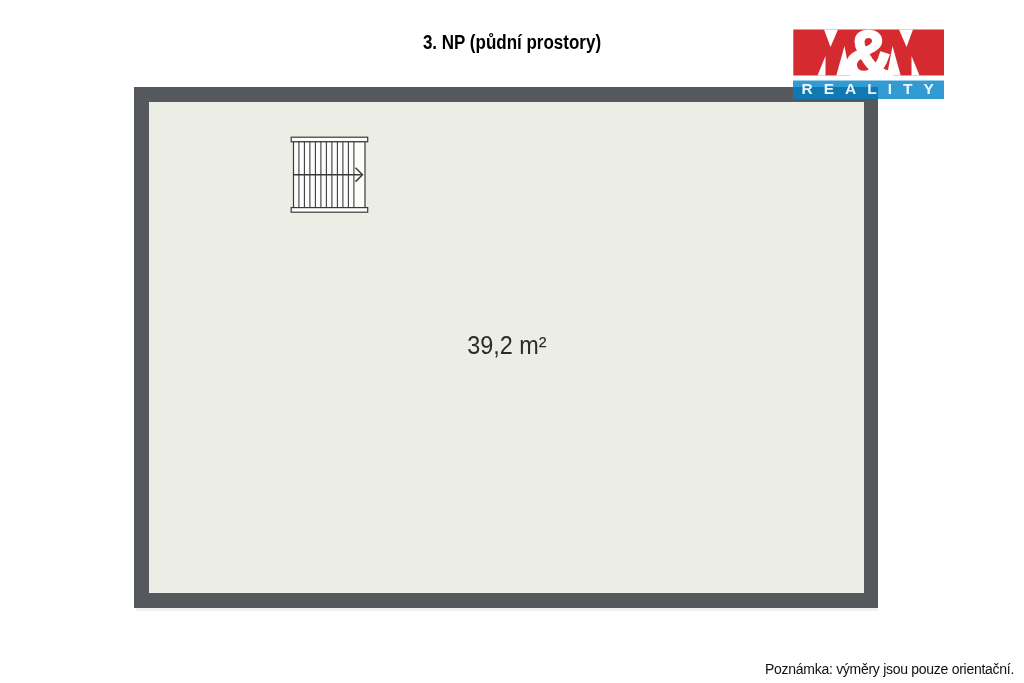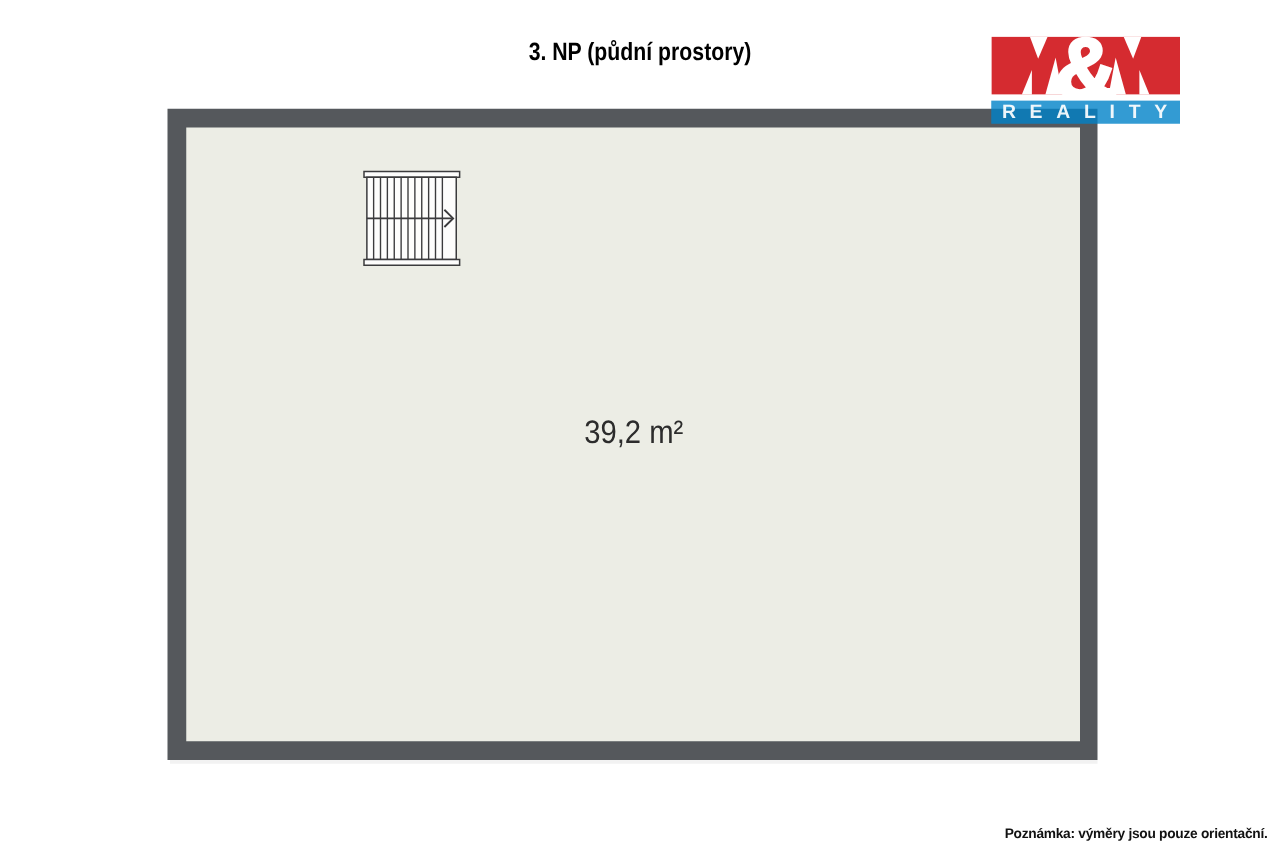--- a/index.html
+++ b/index.html
@@ -62,15 +62,15 @@
       <path d="M101.5,19 L109.7,48.5 L96,48.5 Z"></path>
     </g>
 
     <text x="53" y="51" font-family="Liberation Sans, sans-serif" font-weight="bold" font-size="69" fill="#ffffff" stroke="#ffffff" stroke-width="2.6">&amp;</text>
 
     <rect x="2" y="53.5" width="151" height="18.5" fill="rgba(0,130,200,0.8)"></rect>
 
     <text x="10.5" y="67.4" font-family="Liberation Sans, sans-serif" font-weight="bold" font-size="15.5" fill="rgba(255,255,255,0.92)" letter-spacing="11">REALITY</text>
   </svg>
 
-  <div class="abs" style="right:10px;top:661px;font-size:11px;letter-spacing:-0.02em;font-weight:bold;color:#111;">Poznámka: výměry jsou pouze orientační.</div>
+  <div class="abs" style="right:10px;top:661px;font-size:14px;letter-spacing:-0.02em;font-weight:normal;color:#111;">Poznámka: výměry jsou pouze orientační.</div>
 
 </div>
 
 </body></html>

